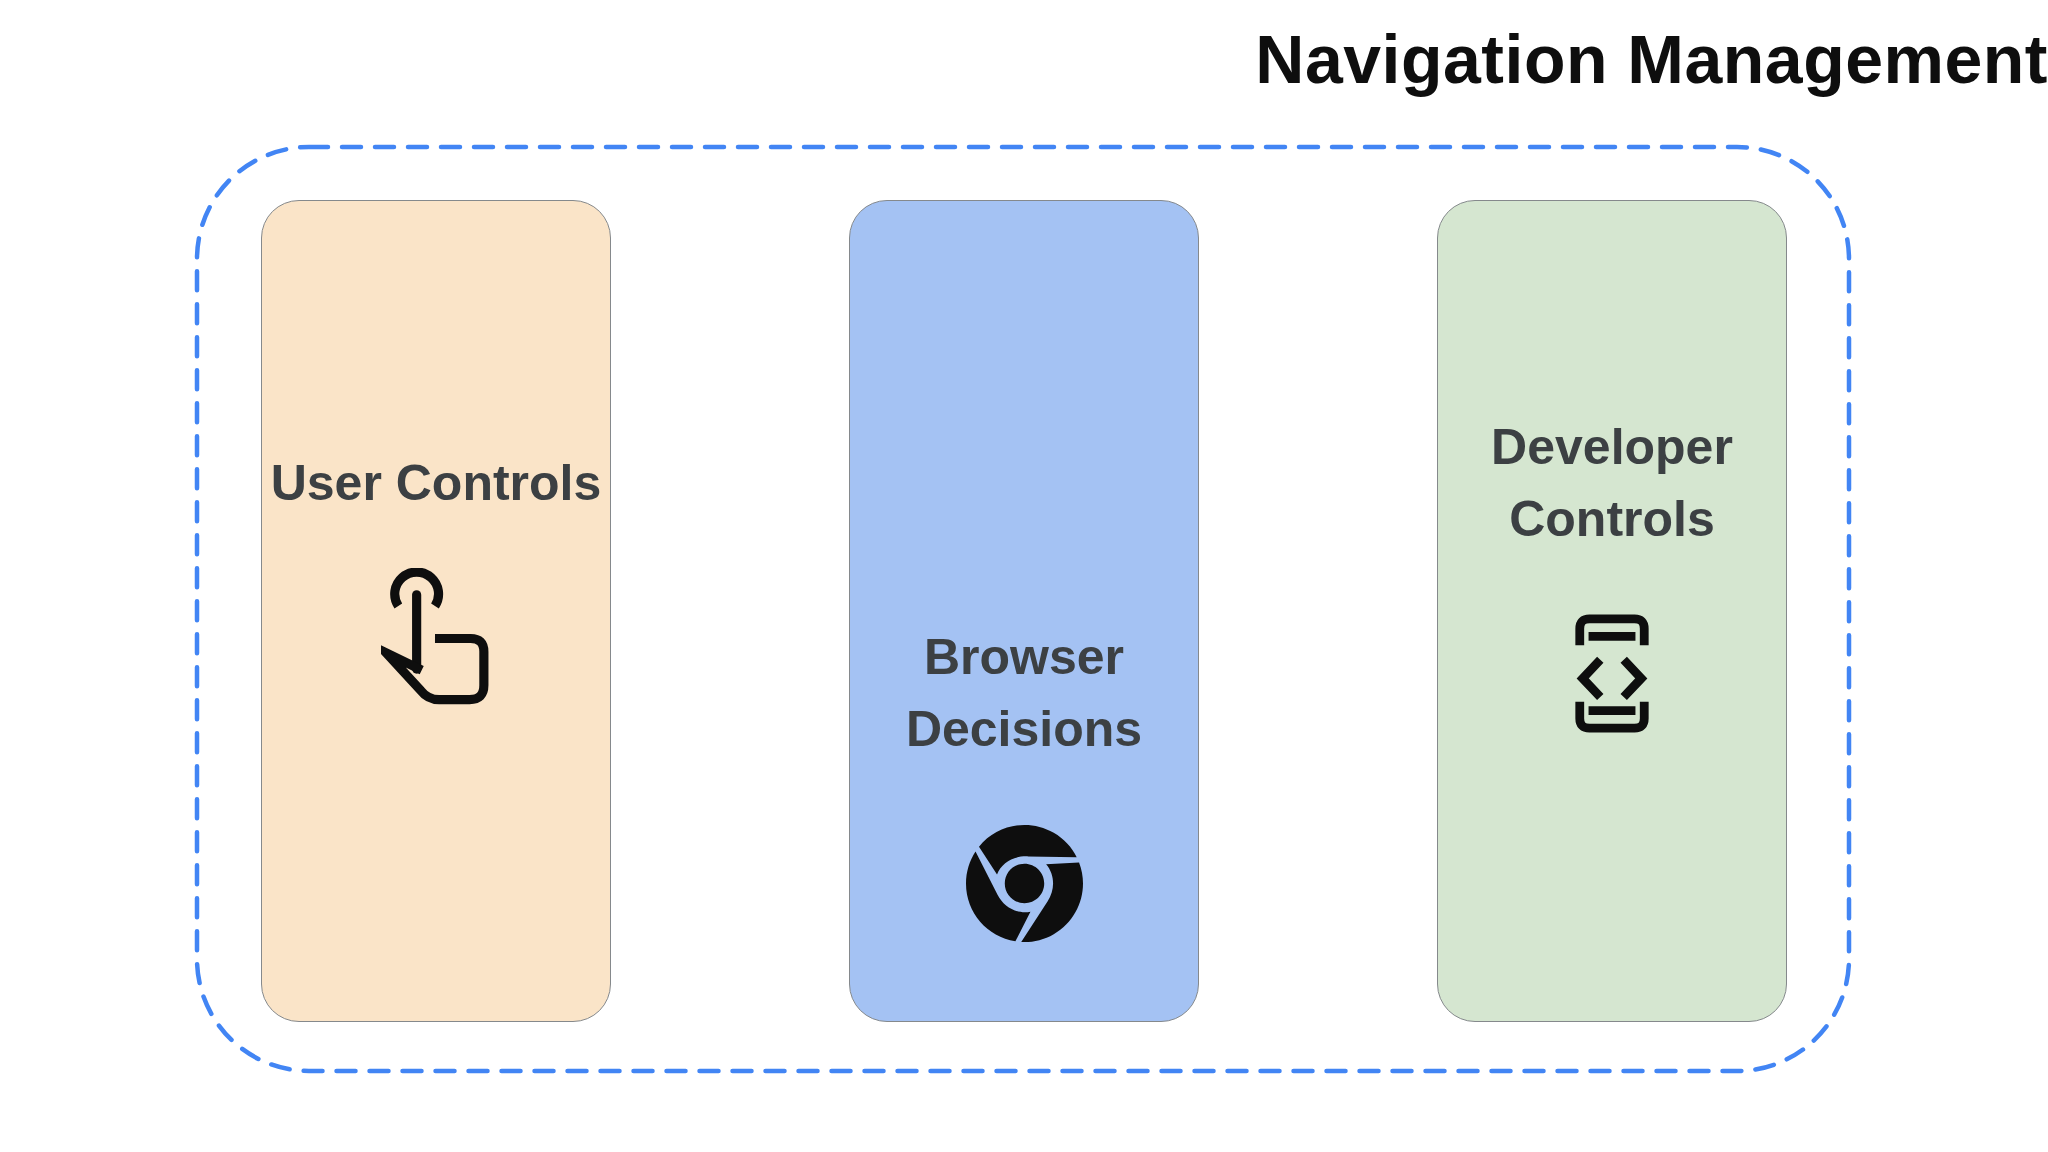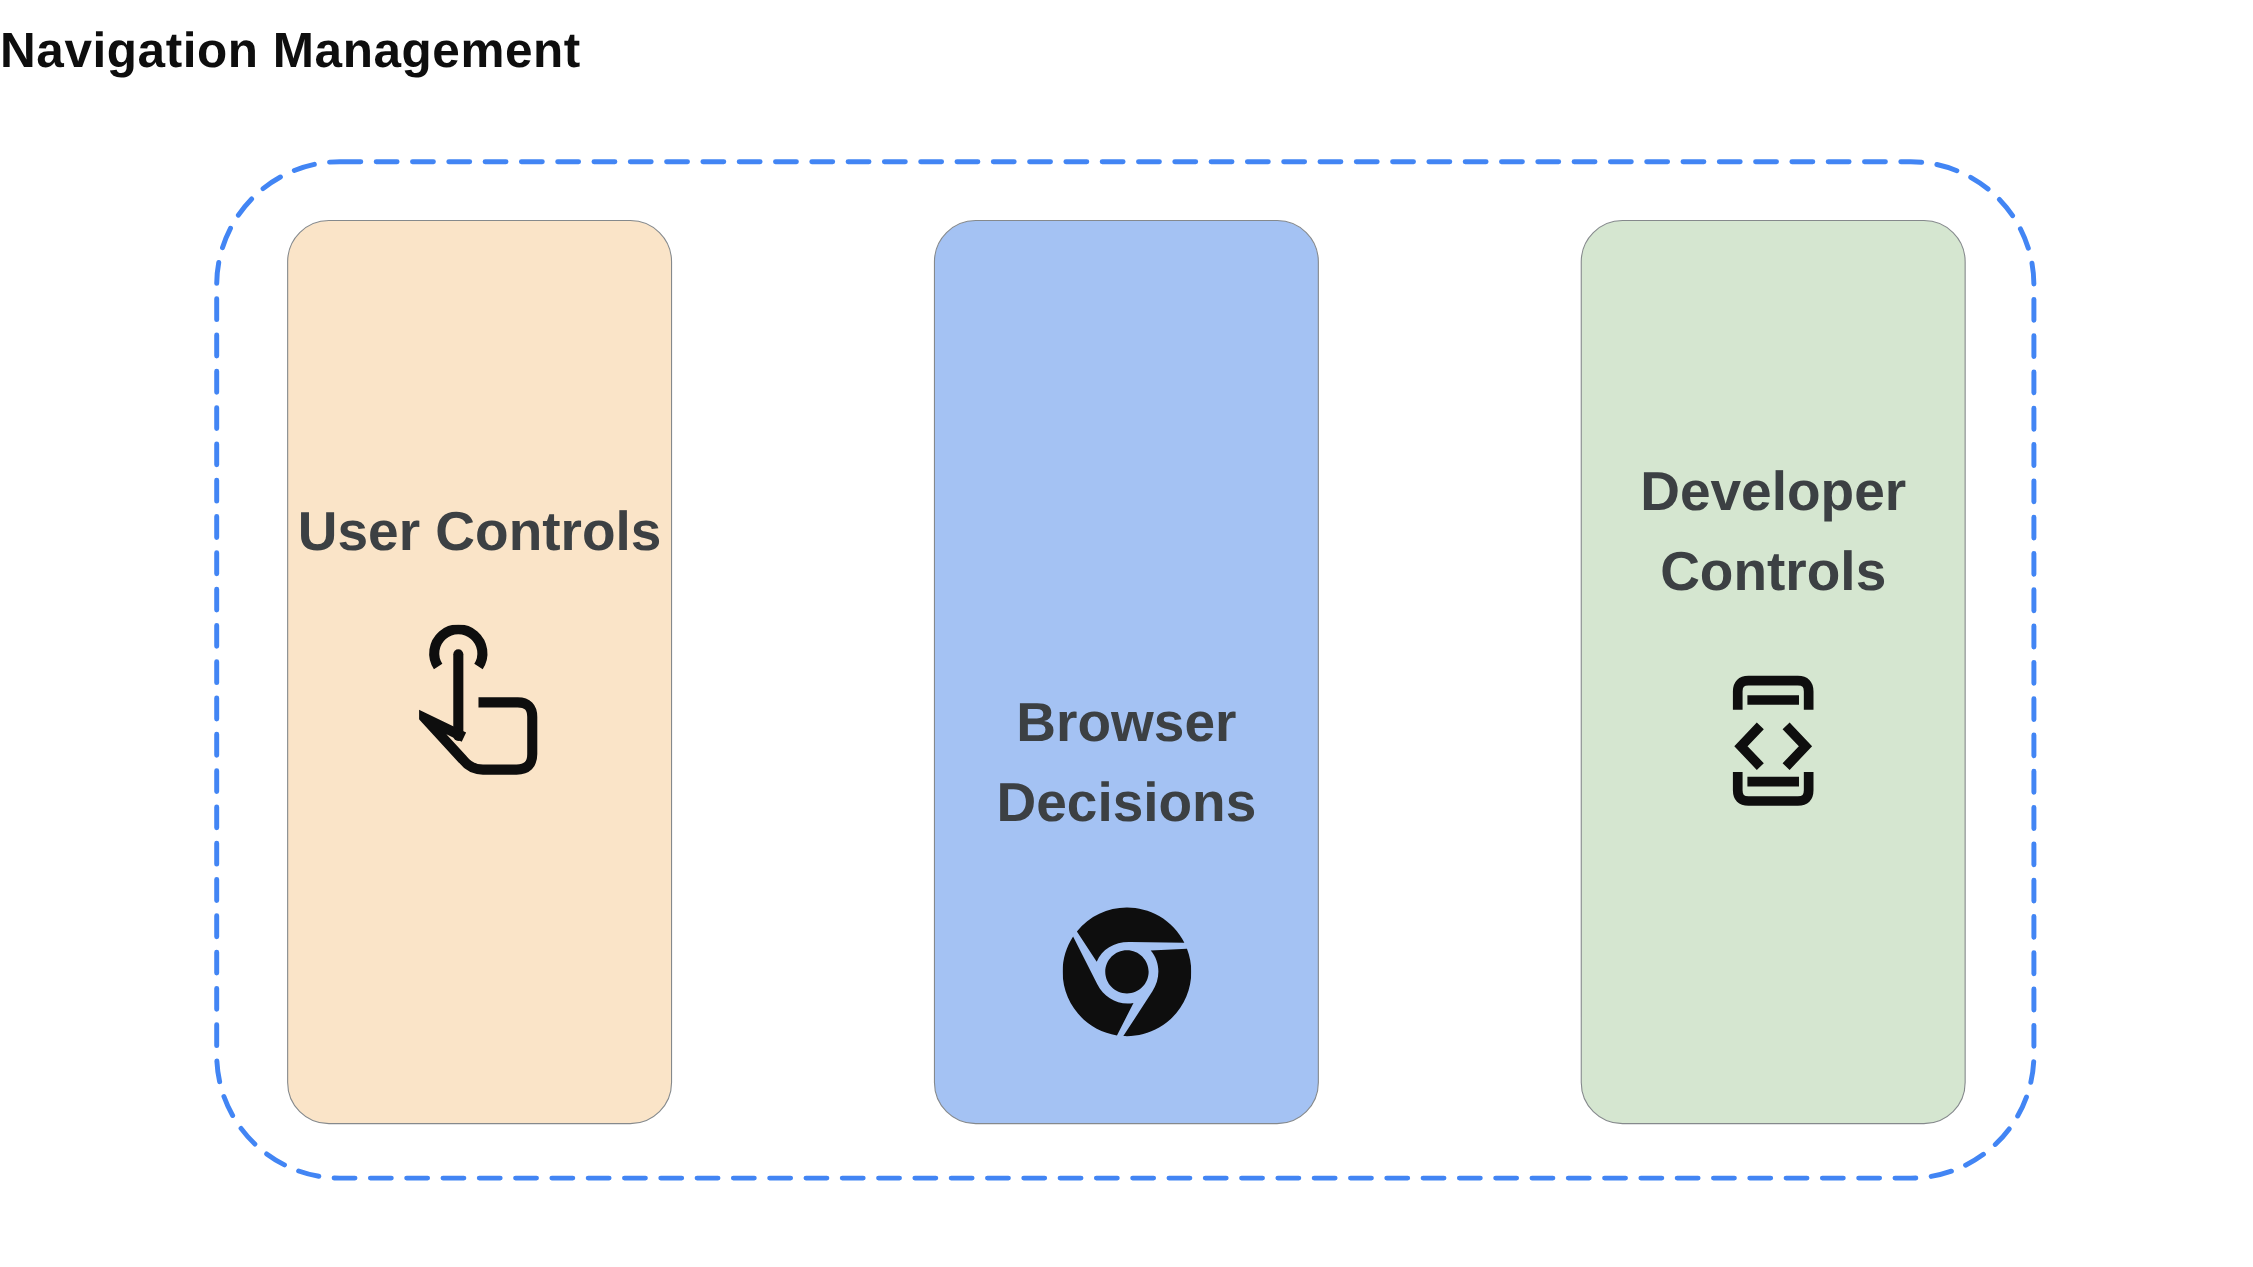--- a/index.html
+++ b/index.html
@@ -6,22 +6,22 @@
   .stage{
     position:relative;
     width:2048px;height:1152px;
     background:#ffffff;
     font-family:"Liberation Sans", sans-serif;
     overflow:hidden;
   }
   .page-title{
     position:absolute;
     left:0;top:20px;width:2048px;
-    text-align:left;
-    font-size:45px;
+    text-align:right;
+    font-size:68px;
     font-weight:700;
     letter-spacing:0.5px;
   }
   .dashed-frame{
     position:absolute;left:0;top:0;
   }
   .cards-row{
     position:absolute;
     left:261px;top:200px;
     width:1526px;height:822px;

